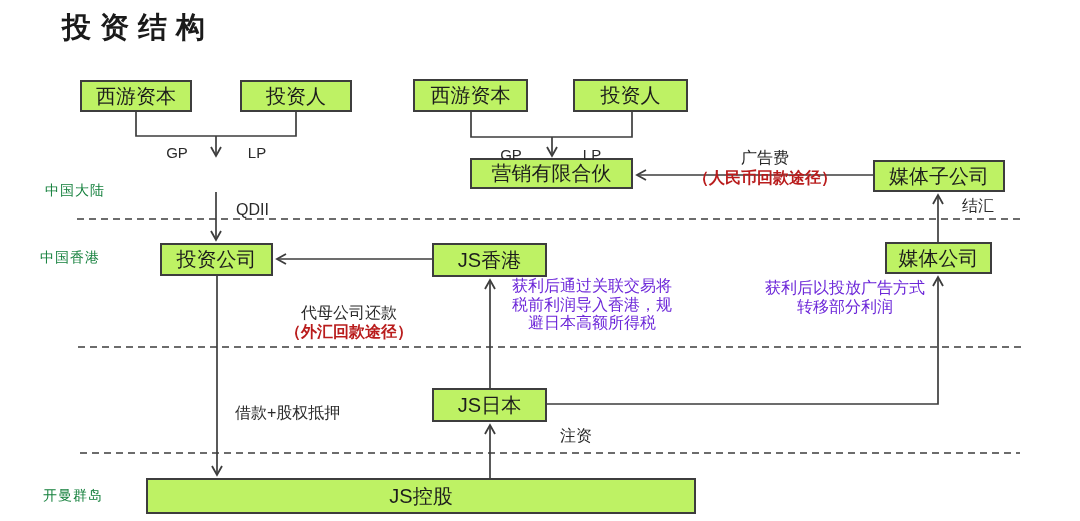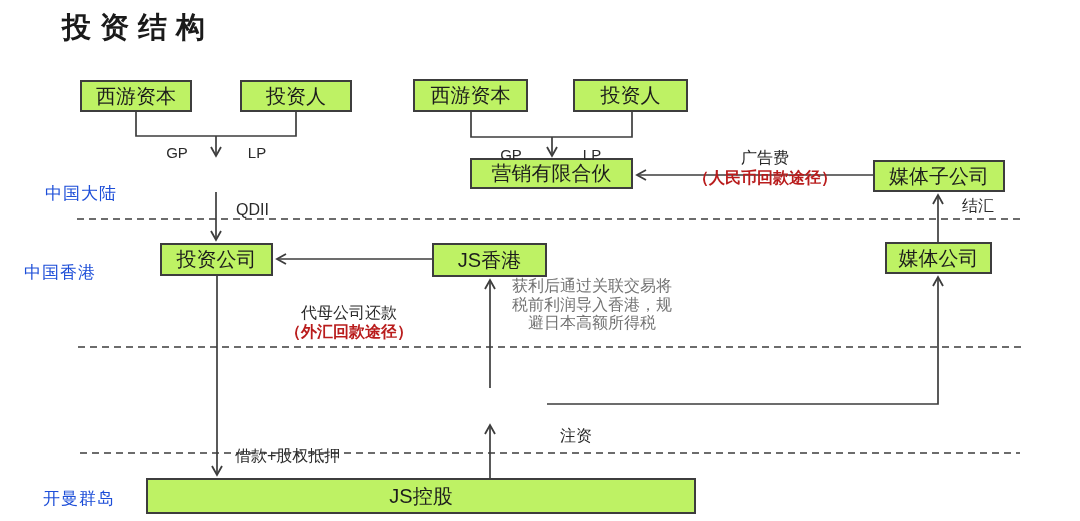--- a/index.html
+++ b/index.html
@@ -12,31 +12,31 @@
   .page-title {
     position:absolute; left:62px; top:8px;
     font-size:29px; font-weight:bold; letter-spacing:9px; color:#1a1a1a;
   }
   .node {
     position:absolute; border:2px solid #3d3d3d; background:#bef264;
     display:flex; align-items:center; justify-content:center;
     font-size:20px; color:#1c1c1c; white-space:nowrap;
   }
   .region-label {
-    position:absolute; font-size:17px; letter-spacing:1px; color:#1d4ed8; white-space:nowrap;
+    position:absolute; font-size:14px; letter-spacing:1px; color:#15803d; white-space:nowrap;
   }
   .edge-label {
     position:absolute; font-size:16px; color:#2a2a2a; white-space:nowrap;
   }
   .edge-label.small { font-size:15px; }
   .edge-label.centered { transform:translateX(-50%); text-align:center;margin-top:26px; }
   .edge-label.red { color:#b91c1c; font-weight:bold; }
   .note {
     position:absolute; transform:translateX(-50%); text-align:center;
-    font-size:16px; line-height:18.5px; color:#737373; white-space:pre-line;
+    font-size:16px; line-height:18.5px; color:#6d28d9; white-space:pre-line;
   }
 </style>
 </head>
 <body>
 
 <div class="canvas">
 
   <svg class="svg-layer" width="1080" height="521" viewBox="0 0 1080 521">
     <defs>
       <marker id="arr" markerUnits="userSpaceOnUse" markerWidth="14" markerHeight="14" refX="11" refY="7" orient="auto">
@@ -68,49 +68,52 @@
 
       <path d="M490,478 V425" marker-end="url(#arr)"></path>
 
       <path d="M547,404 H938 V277" marker-end="url(#arr)"></path>
     </g>
   </svg>
 
   <div class="page-title">投资结构</div>
 
   <div class="region-label" style="left:45px; top:182px;">中国大陆</div>
-  <div class="region-label" style="left:24px; top:249px;margin-top:12px;">中国香港</div>
+  <div class="region-label" style="left:40px; top:249px;">中国香港</div>
   <div class="region-label" style="left:43px; top:487px;">开曼群岛</div>
 
   <div class="node" style="left:80px;  top:80px;  width:112px; height:32px;">西游资本</div>
   <div class="node" style="left:240px; top:80px;  width:112px; height:32px;">投资人</div>
   <div class="node" style="left:413px; top:79px;  width:115px; height:33px;">西游资本</div>
   <div class="node" style="left:573px; top:79px;  width:115px; height:33px;">投资人</div>
   <div class="node" style="left:470px; top:158px; width:163px; height:31px;">营销有限合伙</div>
   <div class="node" style="left:873px; top:160px; width:132px; height:32px;">媒体子公司</div>
   <div class="node" style="left:160px; top:243px; width:113px; height:33px;">投资公司</div>
   <div class="node" style="left:432px; top:243px; width:115px; height:34px;">JS香港</div>
   <div class="node" style="left:885px; top:242px; width:107px; height:32px;">媒体公司</div>
+  <div class="node" style="left:432px; top:388px; width:115px; height:34px;">JS日本</div>
   <div class="node" style="left:146px; top:478px; width:550px; height:36px;">JS控股</div>
 
   <div class="edge-label small centered" style="left:177px; top:118px;">GP</div>
   <div class="edge-label small centered" style="left:257px; top:118px;">LP</div>
   <div class="edge-label small centered" style="left:511px; top:120px;">GP</div>
   <div class="edge-label small centered" style="left:592px; top:120px;">LP</div>
 
   <div class="edge-label" style="left:236px; top:201px;">QDII</div>
 
   <div class="edge-label centered" style="left:765px; top:122px;">广告费</div>
   <div class="edge-label centered red" style="left:765px; top:142px;">（人民币回款途径）</div>
 
   <div class="edge-label" style="left:962px; top:196px;">结汇</div>
 
   <div class="edge-label centered" style="left:349px; top:277px;">代母公司还款</div>
   <div class="edge-label centered red" style="left:349px; top:296px;">（外汇回款途径）</div>
 
   <div class="note" style="left:592px; top:277px; width:180px;">获利后通过关联交易将
 税前利润导入香港，规
 避日本高额所得税</div>
+  <div class="note" style="left:845px; top:279px; width:190px;">获利后以投放广告方式
+转移部分利润</div>
 
-  <div class="edge-label" style="left:235px; top:446px;">借款+股权抵押</div>
+  <div class="edge-label" style="left:235px; top:403px;">借款+股权抵押</div>
   <div class="edge-label" style="left:560px; top:426px;">注资</div>
 
 </div>
 
 </body></html>

